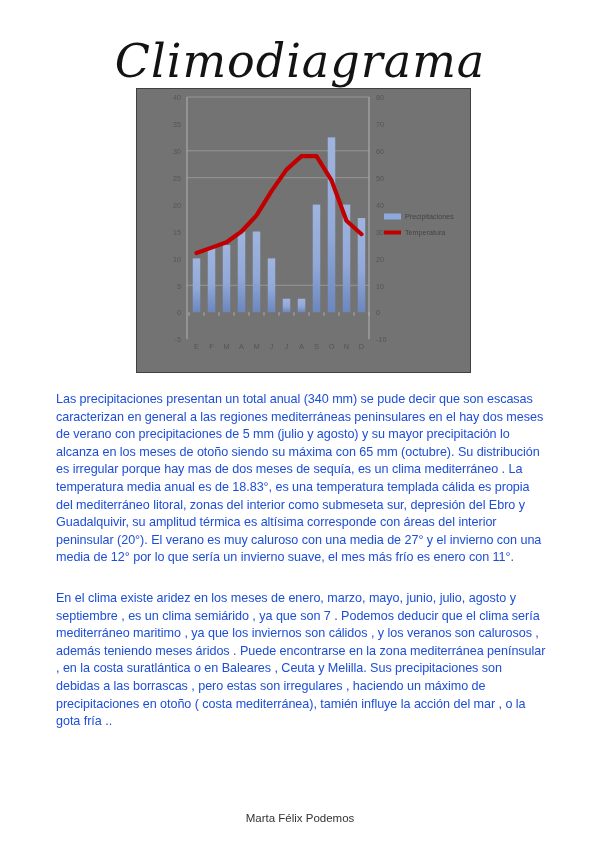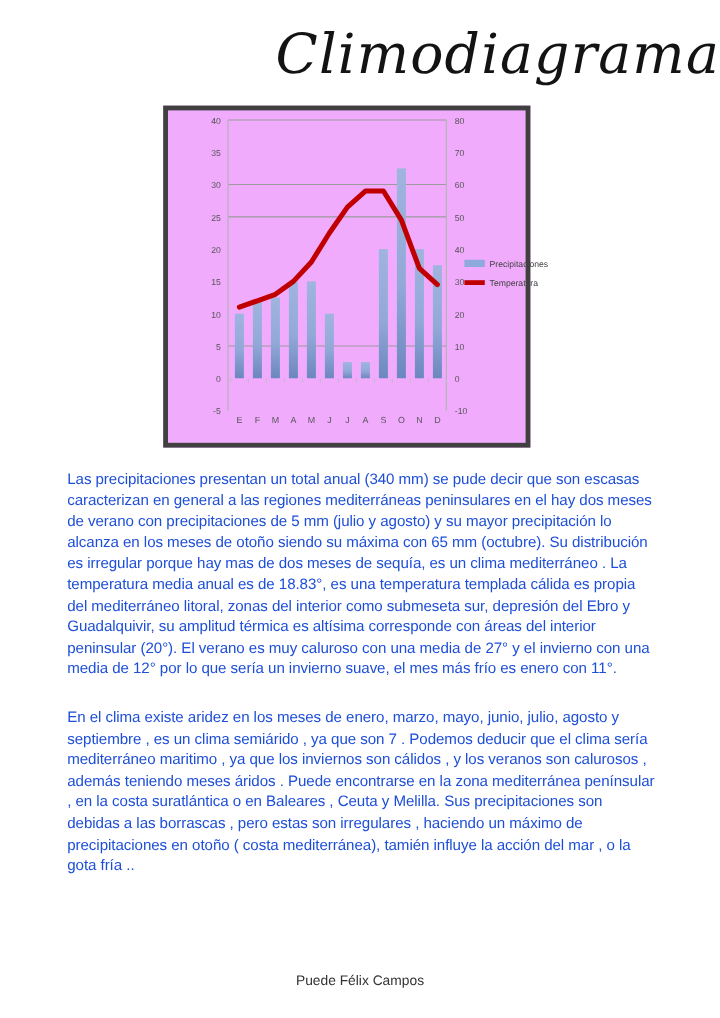--- a/index.html
+++ b/index.html
@@ -12,41 +12,41 @@
     height: 848px;
     position: relative;
     font-family: "Liberation Sans", sans-serif;
     overflow: hidden;
   }
 
   
   #doc-title {
     position: absolute;
     left: 0;
-    top: 18px;
+    top: 34px;
     width: 600px;
-    text-align: right;
+    text-align: center;
     font-family: "DejaVu Serif", serif;
     font-style: italic;
     font-weight: 400;
     font-size: 46px;
     letter-spacing: 1px;
     color: #131313;
     white-space: nowrap;
   }
 
   
   #chart-figure {
     position: absolute;
     left: 136px;
     top: 88px;
-    width: 306px;
+    width: 335px;
     height: 285px;
-    border: 4px solid #404040;
-    background: #f0abfc;
+    border: 1px solid #404040;
+    background: #737373;
     box-sizing: border-box;
   }
   #chart-svg { display: block; }
 
   
   .para {
     position: absolute;
     left: 56px;
     width: 492px;
     font-family: "Liberation Sans", sans-serif;
@@ -153,13 +153,13 @@
       <text x="268" y="130.4" text-anchor="start" font-family="&quot;Liberation Sans&quot;, sans-serif" font-size="7.2" fill="#444444">Precipitaciones</text>
       <rect x="247" y="141.5" width="17" height="4" fill="#C00000"></rect>
       <text x="268" y="146.4" text-anchor="start" font-family="&quot;Liberation Sans&quot;, sans-serif" font-size="7.2" fill="#444444">Temperatura</text>
     </svg>
 </div>
 
 <div class="para" id="para-1">Las precipitaciones presentan un total anual (340 mm) se pude decir que son escasas caracterizan en general a las regiones mediterráneas peninsulares en el hay dos meses de verano con precipitaciones de 5 mm (julio y agosto) y su mayor precipitación lo alcanza en los meses de otoño siendo su máxima con 65 mm (octubre). Su distribución es irregular porque hay mas de dos meses de sequía, es un clima mediterráneo . La temperatura media anual es de 18.83°, es una temperatura templada cálida es propia del mediterráneo litoral, zonas del interior como submeseta sur, depresión del Ebro y Guadalquivir, su amplitud térmica es altísima corresponde con áreas del interior peninsular (20°). El verano es muy caluroso con una media de 27° y el invierno con una media de 12° por lo que sería un invierno suave, el mes más frío es enero con 11°.</div>
 
 <div class="para" id="para-2">En el clima existe aridez en los meses de enero, marzo, mayo, junio, julio, agosto y septiembre , es un clima semiárido , ya que son 7 . Podemos deducir que el clima sería mediterráneo maritimo , ya que los inviernos son cálidos , y los veranos son calurosos , además teniendo meses áridos  . Puede encontrarse en la zona mediterránea penínsular , en la costa suratlántica o en Baleares , Ceuta y Melilla. Sus precipitaciones son debidas a las borrascas , pero estas son irregulares , haciendo un máximo de precipitaciones en otoño ( costa mediterránea), tamién influye la acción del mar , o la gota fría ..</div>
 
-<div id="footer-author">Puede Félix Campos</div>
+<div id="footer-author">Marta Félix Podemos</div>
 
 </body></html>

